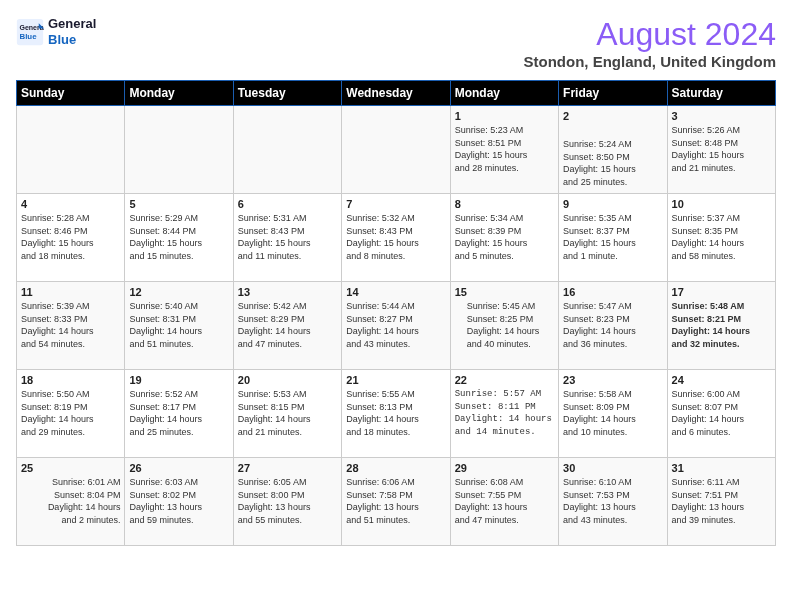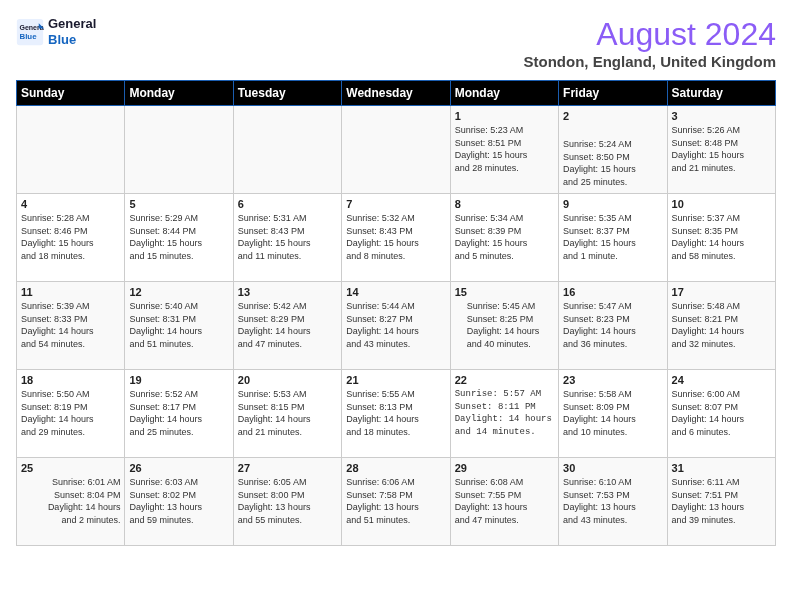--- a/index.html
+++ b/index.html
@@ -244,21 +244,21 @@
           </td>
           <td>
             <span class="day-num">16</span>
             <div class="day-info" style="white-space: pre-line;">Sunrise: 5:47 AM
 Sunset: 8:23 PM
 Daylight: 14 hours
 and 36 minutes.</div>
           </td>
           <td>
             <span class="day-num">17</span>
-            <div class="day-info" style="white-space: pre-line;">Sunrise: 5:48 AM
+            <div class="day-info" style="white-space: pre-line; font-weight: bold;">Sunrise: 5:48 AM
 Sunset: 8:21 PM
 Daylight: 14 hours
 and 32 minutes.</div>
           </td>
         </tr>
         <tr>
           <td>
             <span class="day-num">18</span>
             <div class="day-info" style="white-space: pre-line;">Sunrise: 5:50 AM
 Sunset: 8:19 PM

